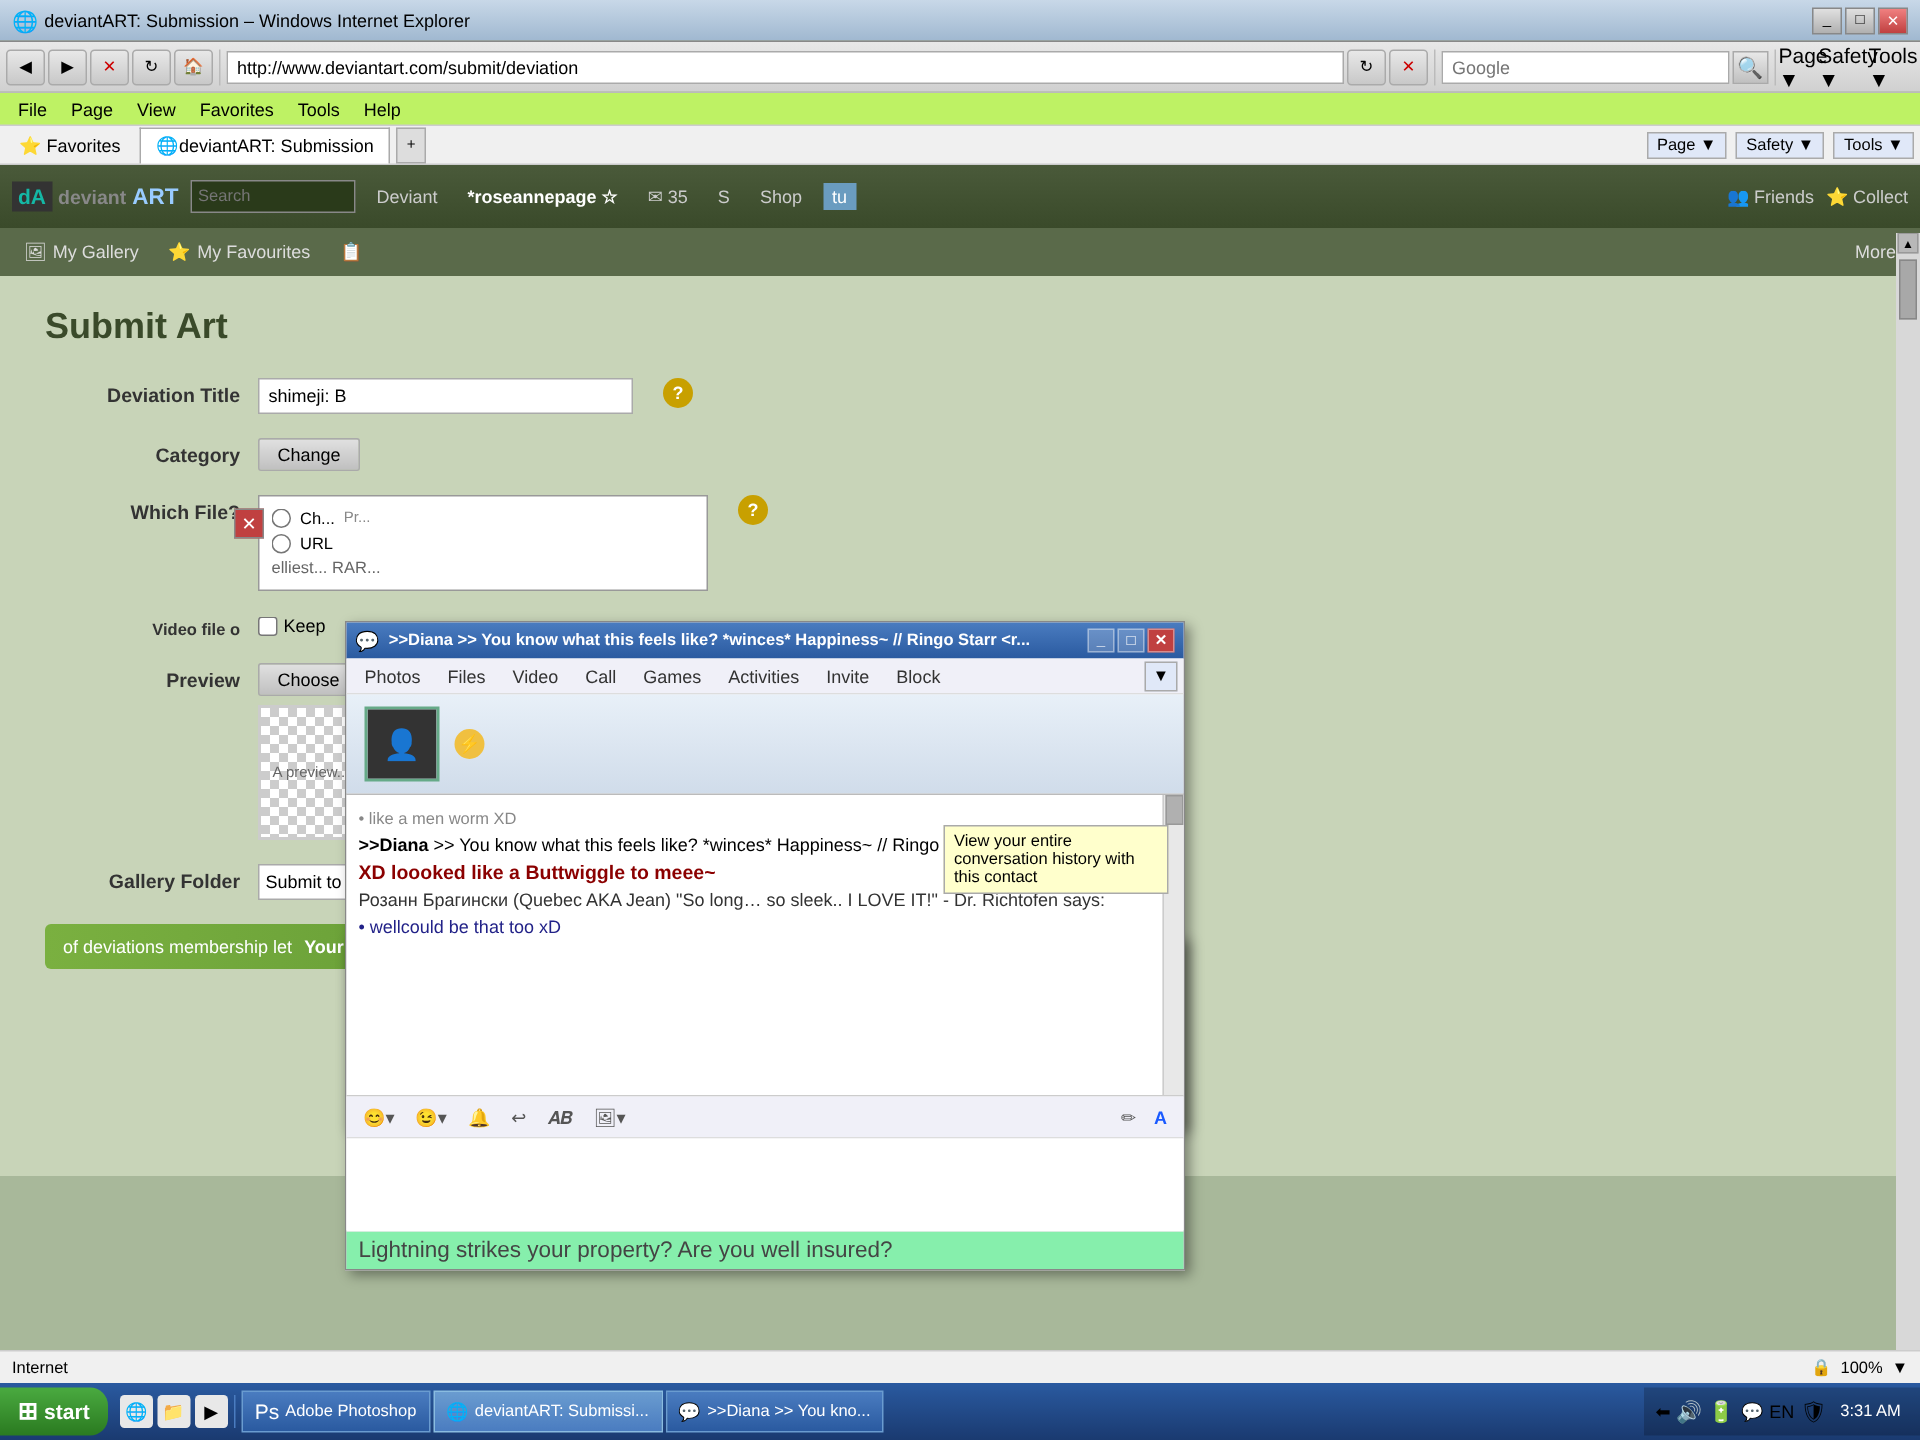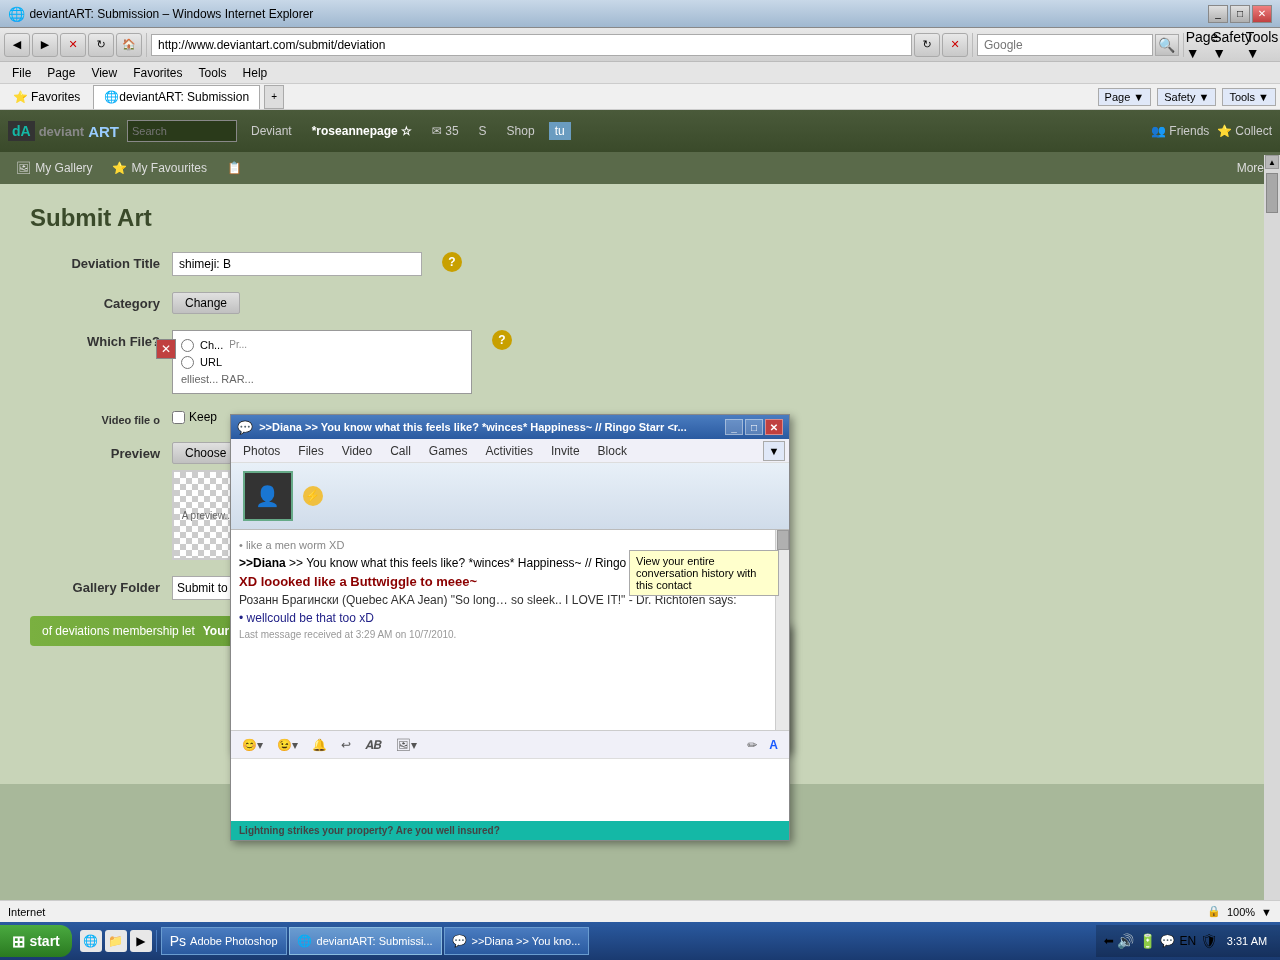--- a/index.html
+++ b/index.html
@@ -33,21 +33,21 @@
       background: linear-gradient(to bottom, #e0e0e0, #b0b0b0);
       border: 1px solid #888;
       font-size: 10px;
       display: flex; align-items: center; justify-content: center;
       cursor: pointer;
     }
     .win-btn.close { background: linear-gradient(to bottom, #f08080, #c04040); color: white; }
 
     
     .menu-bar {
-      background: #e5e5e5;
+      background: #bef264;
       height: 22px;
       display: flex;
       align-items: center;
       padding: 0 4px;
       border-bottom: 1px solid #ccc;
       font-size: 12px;
     }
     .menu-item {
       padding: 2px 8px;
       cursor: pointer;
@@ -63,21 +63,21 @@
     }
     .address-input {
       flex: 1;
       height: 22px;
       border: 1px solid #aaa;
       padding: 2px 6px;
       font-size: 12px;
       background: white;
     }
     .search-box {
-      width: 176px;
+      width: 192px;
       height: 22px;
       border: 1px solid #aaa;
       padding: 2px 6px;
       font-size: 12px;
     }
     .go-btn {
       width: 24px; height: 22px;
       background: linear-gradient(to bottom, #e8e8e8, #c0c0c0);
       border: 1px solid #aaa;
       font-size: 14px;
@@ -224,21 +224,21 @@
     }
 
     .which-file-box {
       border: 1px solid #999;
       background: white;
       padding: 8px;
       width: 300px;
       font-size: 11px;
     }
     .upload-option {
-      display: flex; gap: 6px; margin-bottom: 4px;
+      display: flex; align-items: center; gap: 6px; margin-bottom: 4px;
     }
     .file-listed {
       color: #666; font-size: 11px; margin-top: 4px;
     }
 
     .preview-box {
       width: 120px;
       height: 90px;
       border: 2px solid #ccc;
       background: repeating-conic-gradient(#ccc 0% 25%, white 0% 50%) 0 0 / 12px 12px;
@@ -406,26 +406,25 @@
       width: 100%;
       height: 62px;
       border: none;
       padding: 4px 8px;
       font-size: 12px;
       resize: none;
       outline: none;
     }
 
     .msn-ad-bar {
-      background: #14b8a6;
+      background: #86efac;
       border-top: 1px solid #ccc;
       padding: 4px 8px;
-      font-size: 10px;
+      font-size: 15px;
       color: #444;
-      font-weight: bold;
     }
 
     
     .msn-window2 {
       position: absolute;
       top: 440px;
       left: 230px;
       width: 560px;
       background: white;
       border: 1px solid #888;
@@ -737,21 +736,20 @@
       </div>
       <div class="msn-msg">
         <span style="color:darkred;font-weight:bold;font-size:13px;">XD loooked like a Buttwiggle to meee~</span>
       </div>
       <div class="msn-msg">
         <span style="color:#333;">Розанн Брагински (Quebec AKA Jean) "So long… so sleek.. I LOVE IT!" - Dr. Richtofen says:</span>
       </div>
       <div class="msn-msg">
         <span style="color:#228;">• wellcould be that too xD</span>
       </div>
-      <div class="msn-timestamp">Last message received at 3:29 AM on 10/7/2010.</div>
 
       <div class="msn-tooltip">
         <span>View your entire conversation history with this contact</span>
       </div>
 
       <div class="msn-chat-scroll">
         <div style="width:12px;height:20px;background:#b0b0b0;margin:0 auto;border:1px solid #999;cursor:pointer;"></div>
       </div>
     </div>
 

